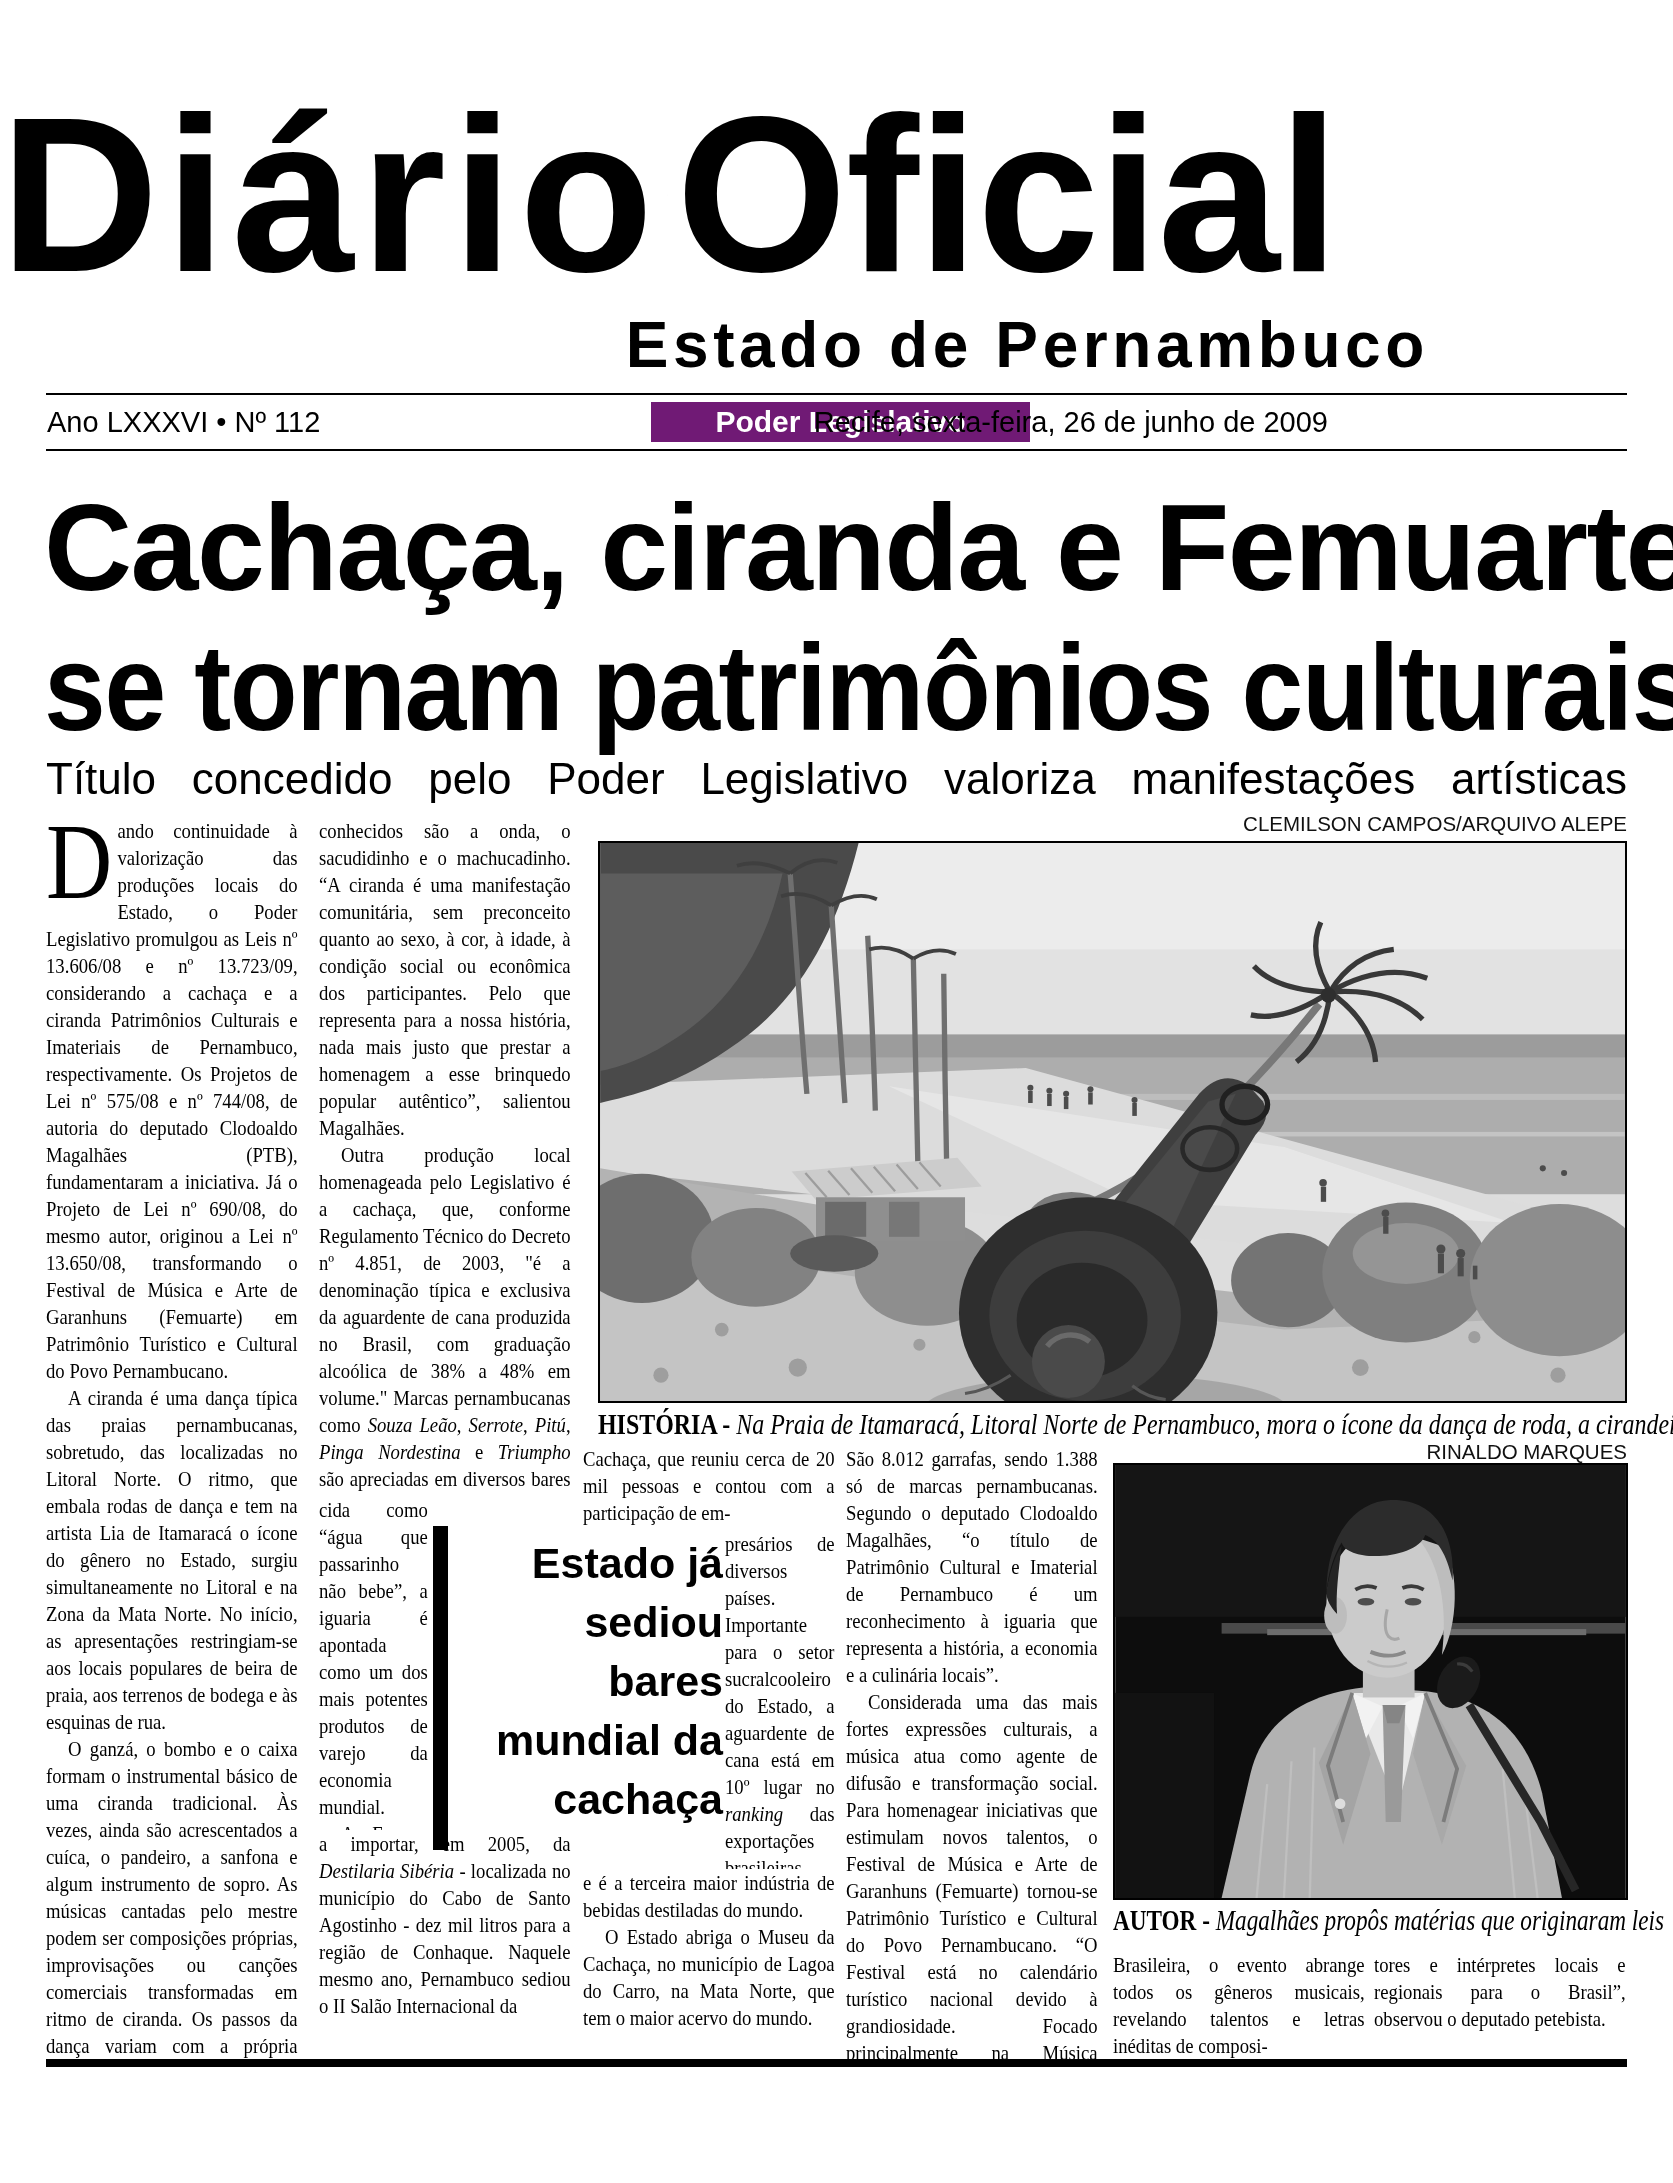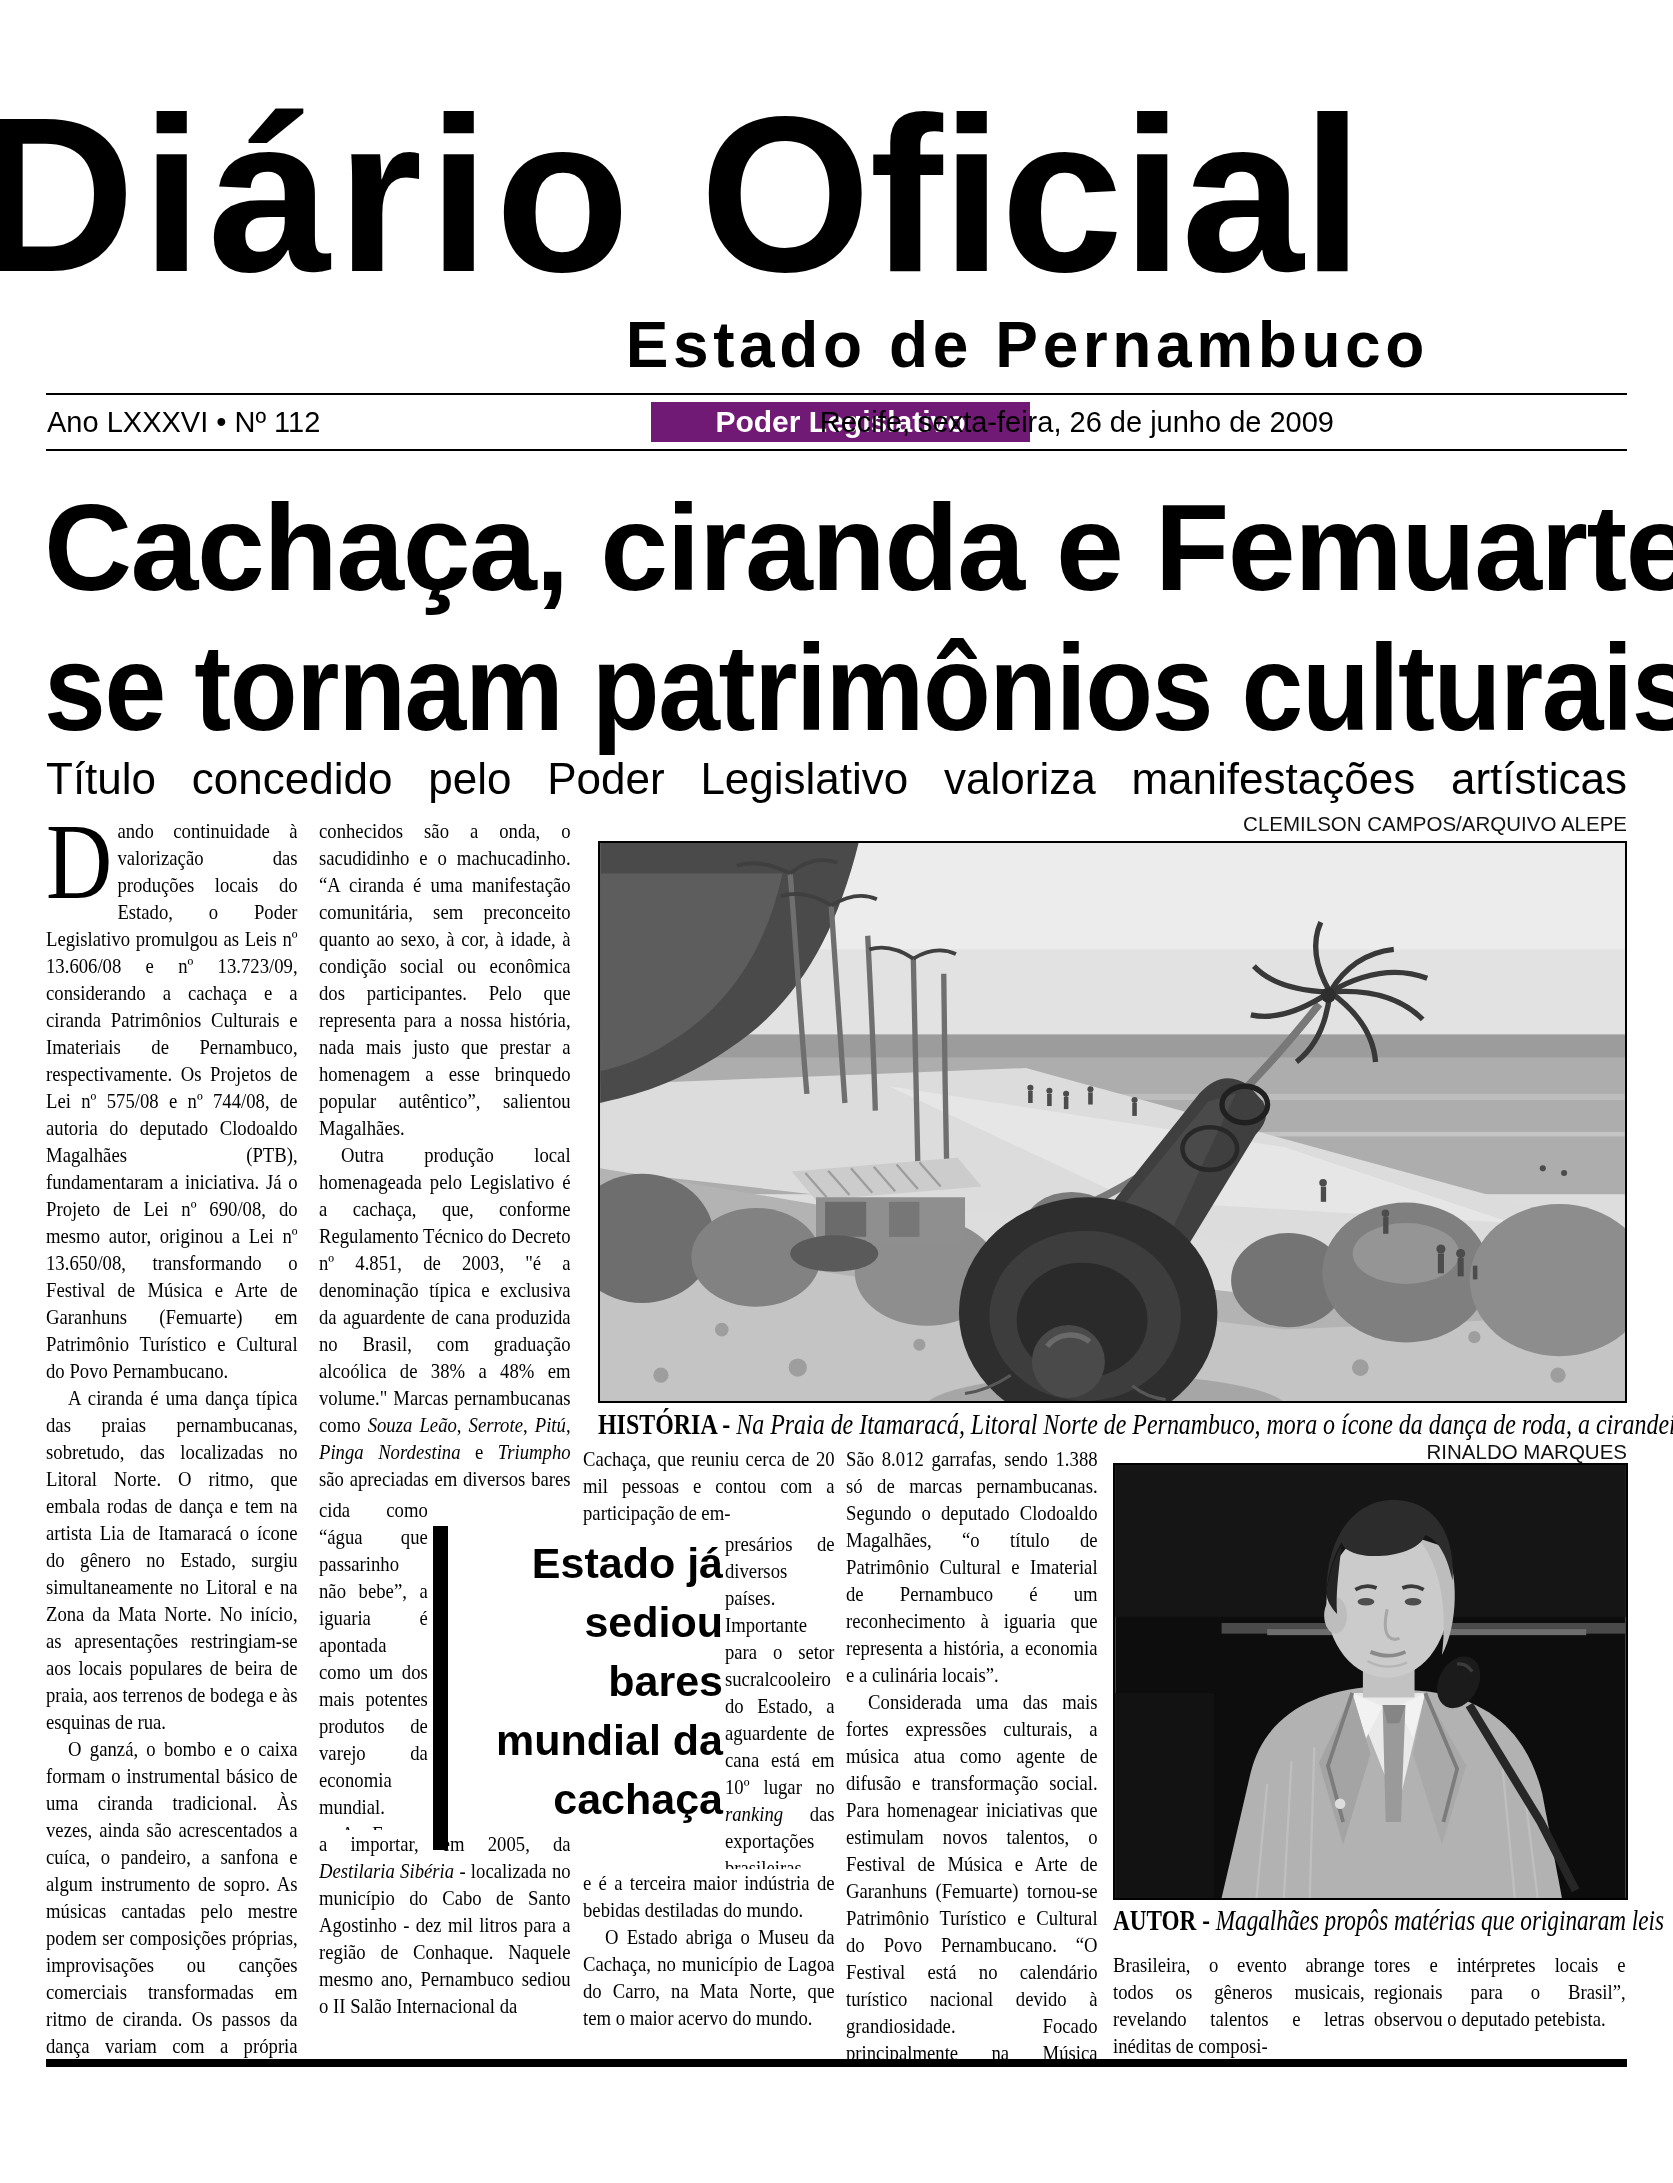--- a/index.html
+++ b/index.html
@@ -1,34 +1,34 @@
 <!DOCTYPE html>
 <html lang="pt" style="font-size:12px"><head>
 <meta charset="utf-8">
 <style>
   html,body{margin:0;padding:0;background:#888;}
   .page{position:relative;width:1674px;height:2183px;background:#ffffff;color:#000;
         font-family:"Liberation Serif",serif;overflow:hidden;}
 
   
   .mast-row{position:absolute;top:85px;left:0;width:1338px;display:flex;
-            justify-content:center;align-items:center;gap:32px;}
+            justify-content:center;align-items:center;gap:8px;}
   .mast-word{font-family:"Liberation Sans",sans-serif;font-weight:700;font-size:220px;
              line-height:1;white-space:nowrap;}
   .mast-left{letter-spacing:6px;}
   .mast-right{letter-spacing:-1.5px;}
   .mast-sub{position:absolute;top:307px;left:0;width:1429px;text-align:right;
             font-family:"Liberation Sans",sans-serif;font-weight:700;font-size:64px;
             letter-spacing:4.6px;line-height:76px;}
   .rule-a{position:absolute;top:393px;left:46px;width:1581px;height:2.3px;background:#000;}
   .rule-b{position:absolute;top:449px;left:46px;width:1581px;height:2.3px;background:#000;}
 
   
   .dateline{position:absolute;top:398px;left:0;width:1375px;height:49px;
-            font-family:"Liberation Sans",sans-serif;font-size:29px;padding-left:6px;}
+            font-family:"Liberation Sans",sans-serif;font-size:29px;}
   .edition{position:absolute;left:47px;top:0;line-height:49px;}
   .badge{position:absolute;left:651px;top:3.8px;width:379px;height:40px;background:#701a75;
          color:#fff;font-weight:700;font-size:30px;text-align:center;line-height:40px;}
   .issuedate{position:absolute;right:47px;top:0;line-height:49px;}
 
   
   .hl{position:absolute;left:44px;font-family:"Liberation Sans",sans-serif;font-weight:700;
       font-size:122px;line-height:138px;letter-spacing:-1.5px;white-space:nowrap;}
   .hl1{top:479px;}
   .hl2{top:619px;transform:scaleX(.91);transform-origin:0 0;}

